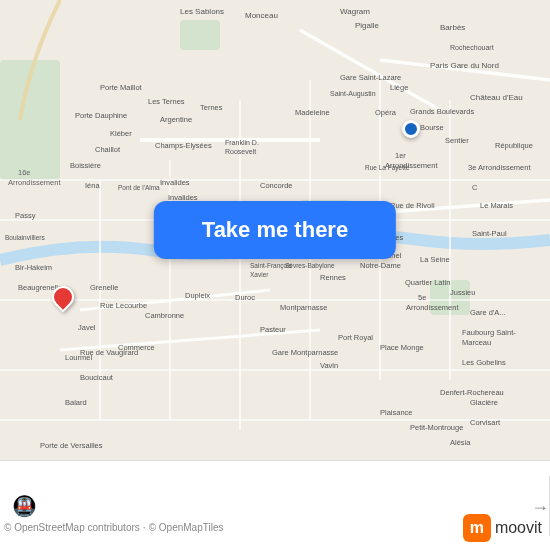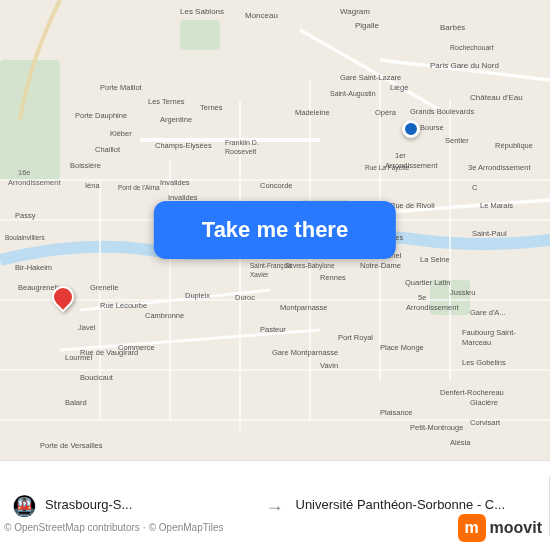--- a/index.html
+++ b/index.html
@@ -122,21 +122,21 @@
       display: flex;
       align-items: center;
       justify-content: center;
       color: white;
       font-weight: bold;
       font-size: 16px;
     }
 
     .moovit-text {
       font-size: 16px;
-      font-weight: bold;
+      font-weight: normal;
       color: #333;
     }
 
     .route-arrow {
       font-size: 18px;
       color: #888;
       flex-shrink: 0;
     }
   </style>
 </head>
@@ -283,26 +283,22 @@
   
   <div id="origin-pin"></div>
 
   
   <button id="take-me-there-btn">Take me there</button>
 </div>
 
 <div id="footer">
   <div class="footer-section">
     <span class="footer-icon">🚇</span>
-    <span class="footer-text">Strasbourg-S...</span>
   </div>
   <span class="route-arrow">→</span>
-  <div class="footer-section">
-    <span class="footer-text">Université Panthéon-Sorbonne - C...</span>
-  </div>
   <div class="footer-divider"></div>
   <div id="moovit-logo">
     <div class="moovit-m">m</div>
     <span class="moovit-text">moovit</span>
   </div>
 </div>
 
 <div class="footer-copyright">© OpenStreetMap contributors · © OpenMapTiles</div>
 
 </body></html>

